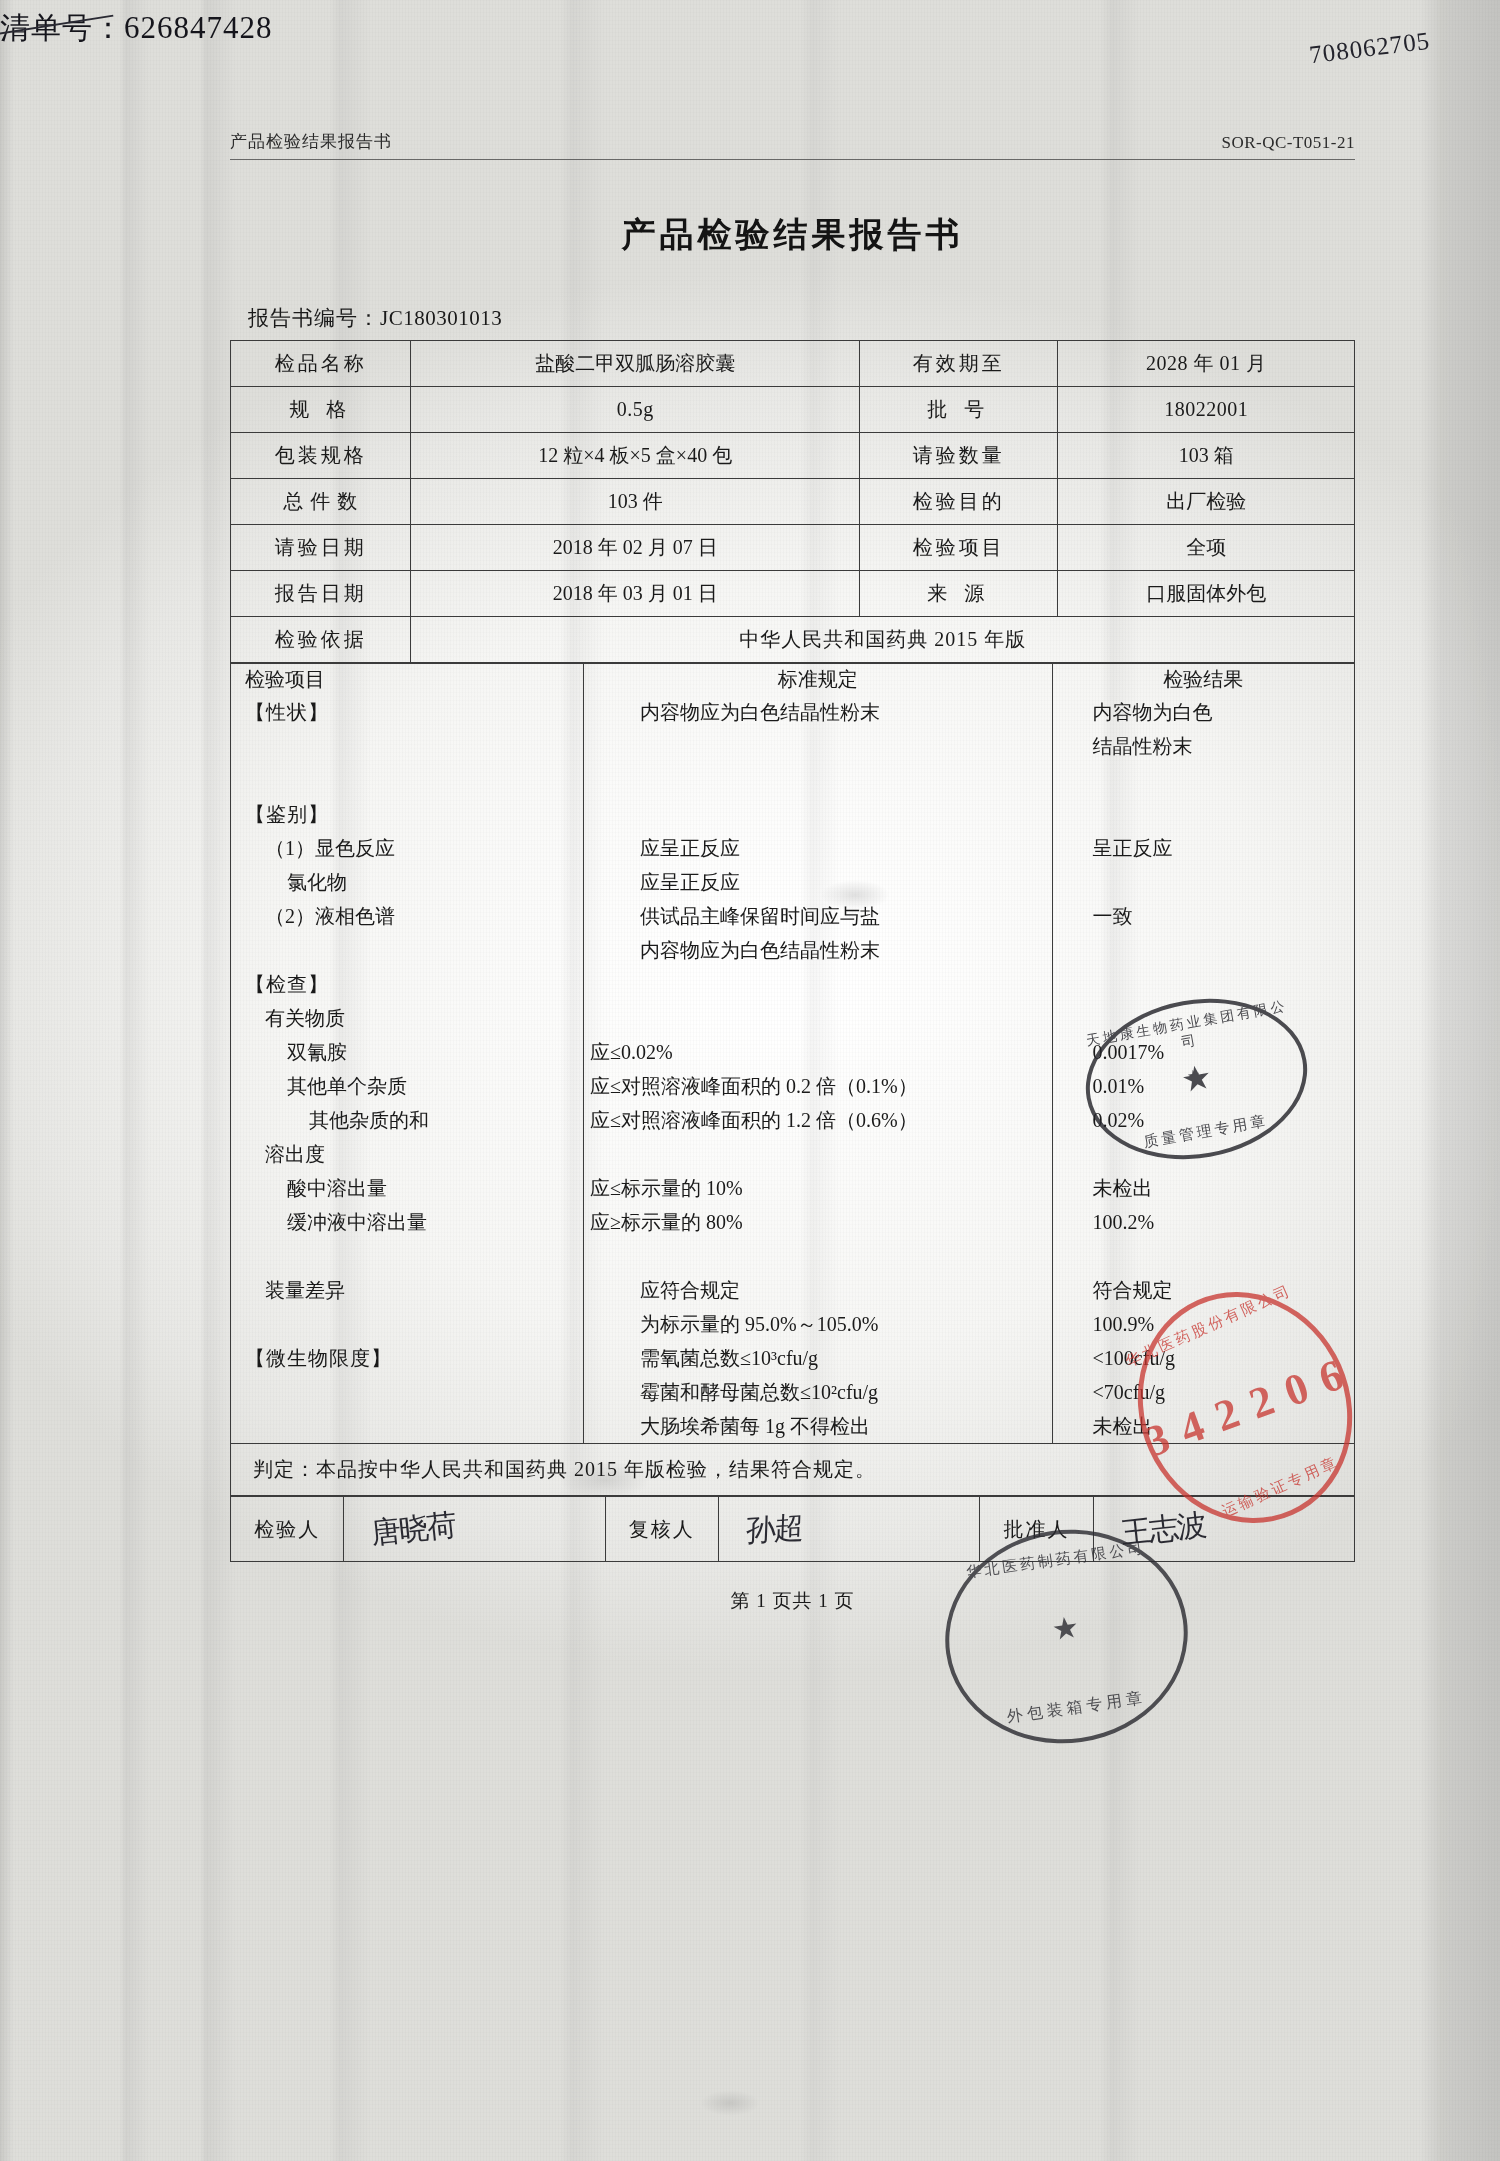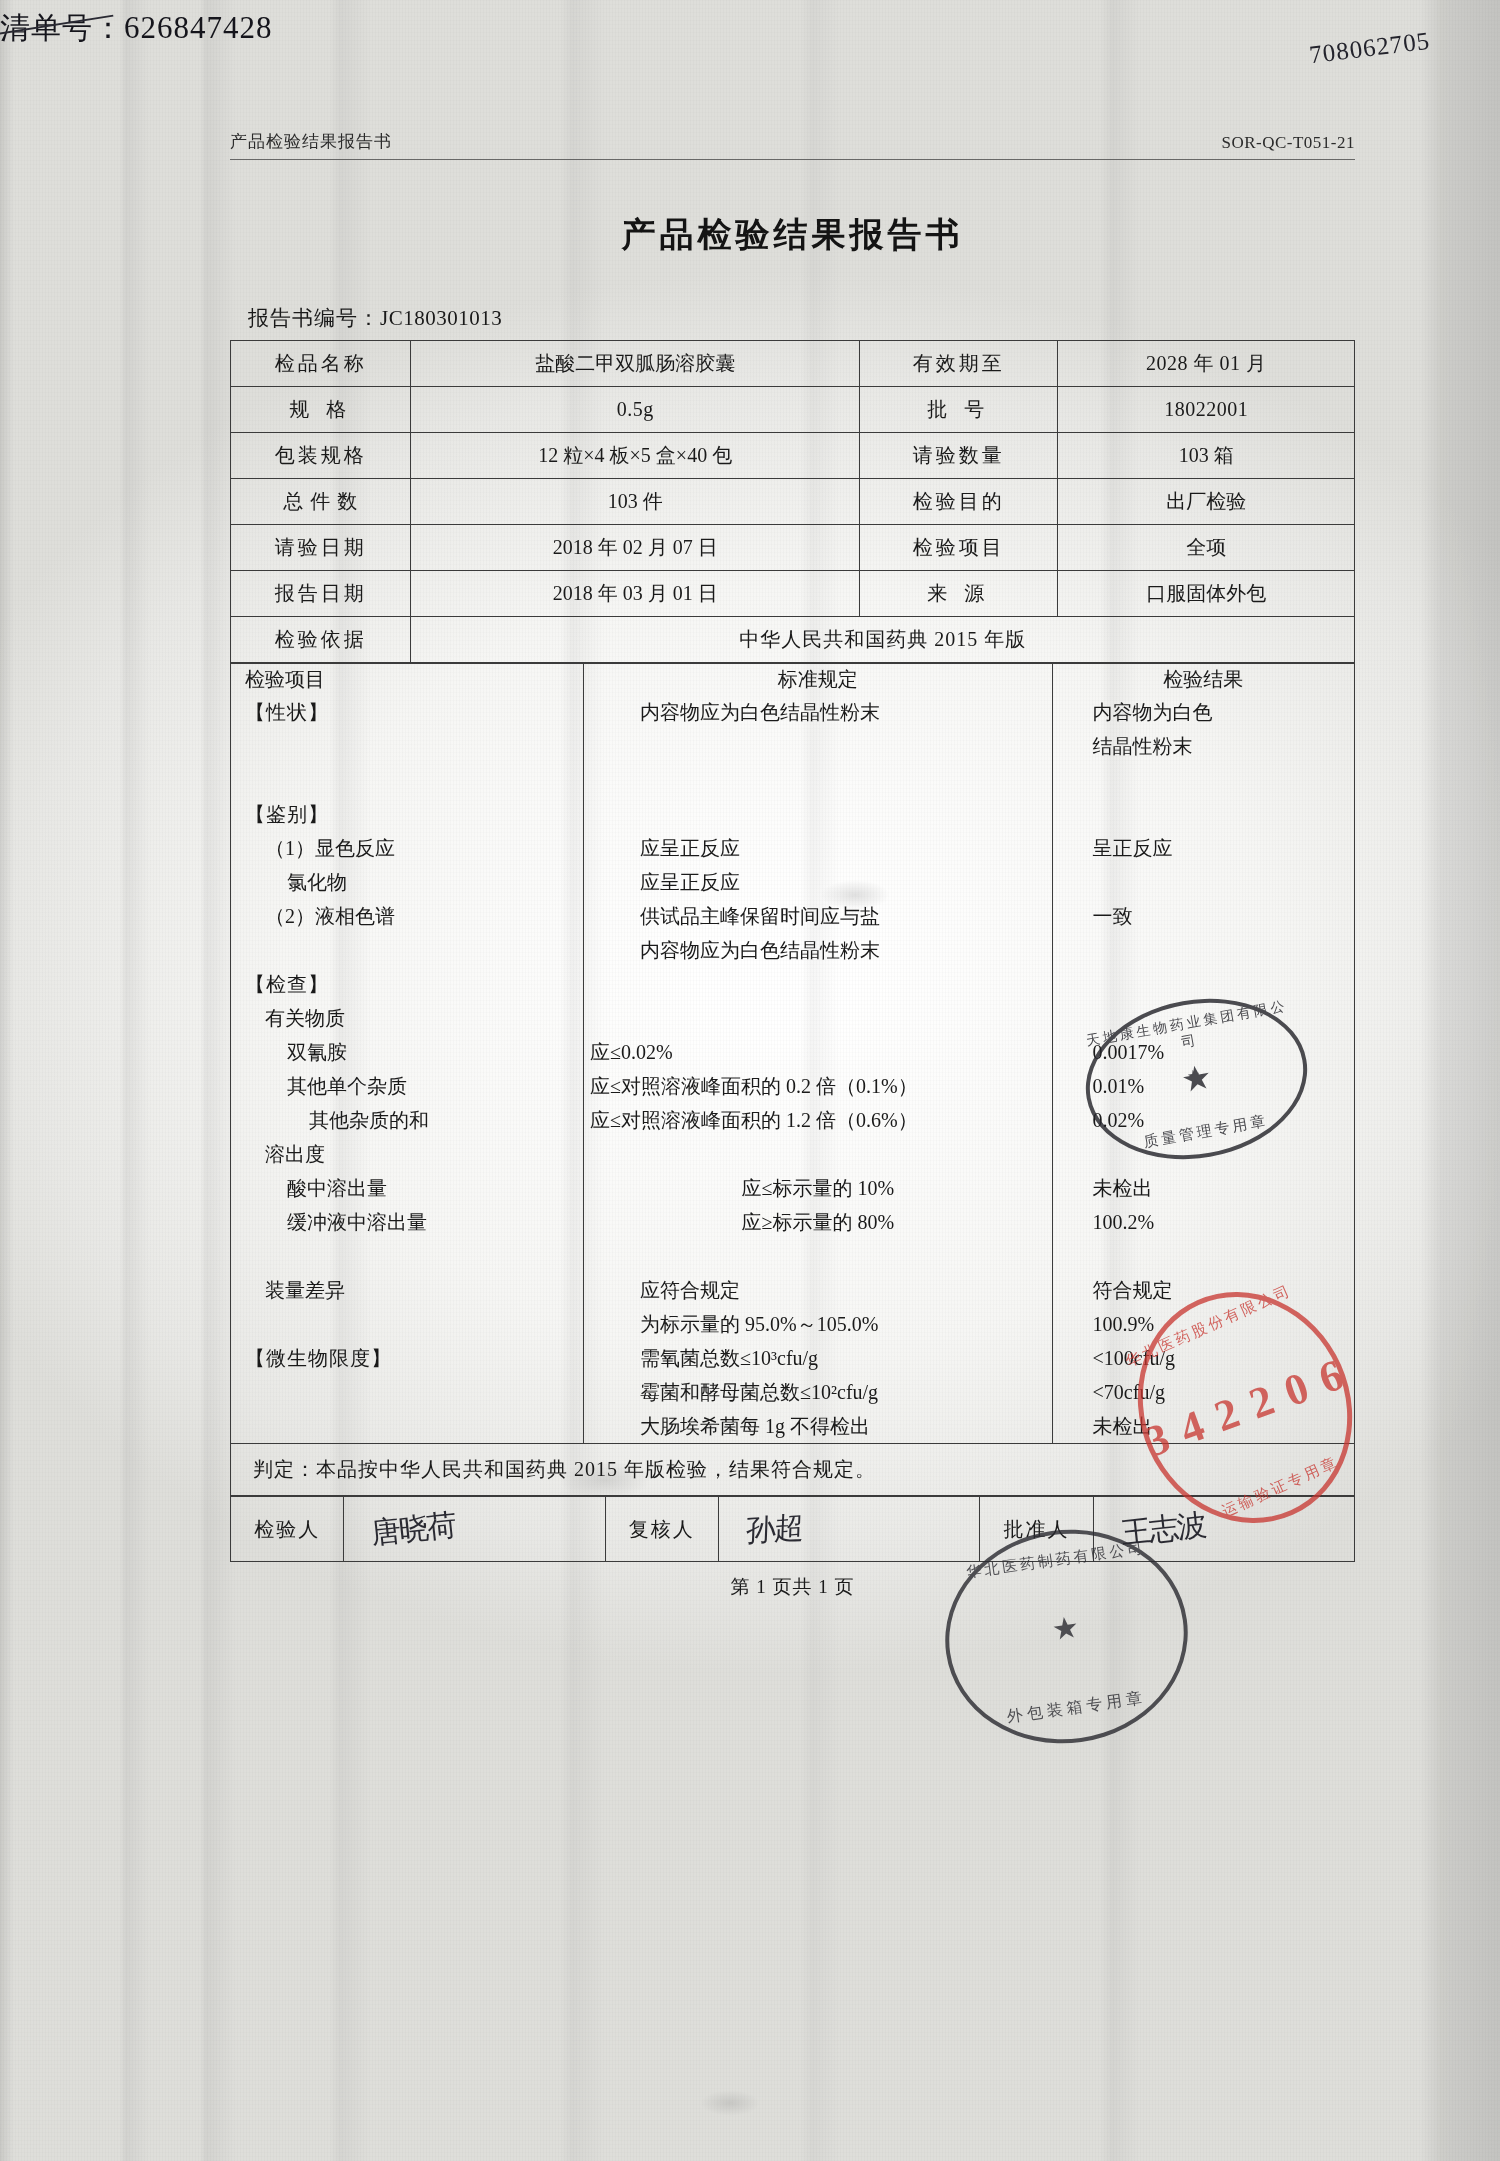--- a/index.html
+++ b/index.html
@@ -133,21 +133,21 @@
   .res-table td { border-left: 1px solid #3b3b3b; border-right: 1px solid #3b3b3b; padding: 2px 6px; }
   .res-table tr.first td { border-top: 1px solid #3b3b3b; }
   .res-table .ci { width: 332px; }
   .res-table .cs { width: 490px; }
   .res-table .cr { width: 300px; }
   .hrow td { height: 30px; }
   .bracket { letter-spacing: 1px; }
   .ind1 { padding-left: 34px !important; }
   .ind2 { padding-left: 56px !important; }
   .ind3 { padding-left: 78px !important; }
-  .center-std { text-align: center; }
+  .center-std { text-align: left; }
   .stdpad { padding-left: 56px !important; }
   .resctr { text-align: left; padding-left: 40px !important; }
 
   .judge {
     border: 1px solid #3b3b3b; border-top: 1px solid #3b3b3b;
     font-size: 20px; padding: 12px 10px 12px 22px; letter-spacing: 1px;
   }
 
   table.sign {
     width: 1125px; border-collapse: collapse; font-size: 20px;
@@ -160,21 +160,21 @@
     font-size: 30px; color: #1b1b24;
     transform: rotate(-6deg);
     display: inline-block;
     margin-left: 26px;
     letter-spacing: -2px;
     opacity: .92;
   }
   .sig.b { transform: rotate(-4deg) skewX(-6deg); }
 
   #pagefoot {
-    text-align: center; font-size: 19px; margin-top: 12px; letter-spacing: 1px;
+    text-align: center; font-size: 19px; margin-top: 26px; letter-spacing: 1px;
   }
 
   
   .stamp { position: absolute; pointer-events: none; }
   .stamp-oval {
     border-radius: 50%;
     display:flex; align-items:center; justify-content:center;
   }
   
   #stamp-black1 {

